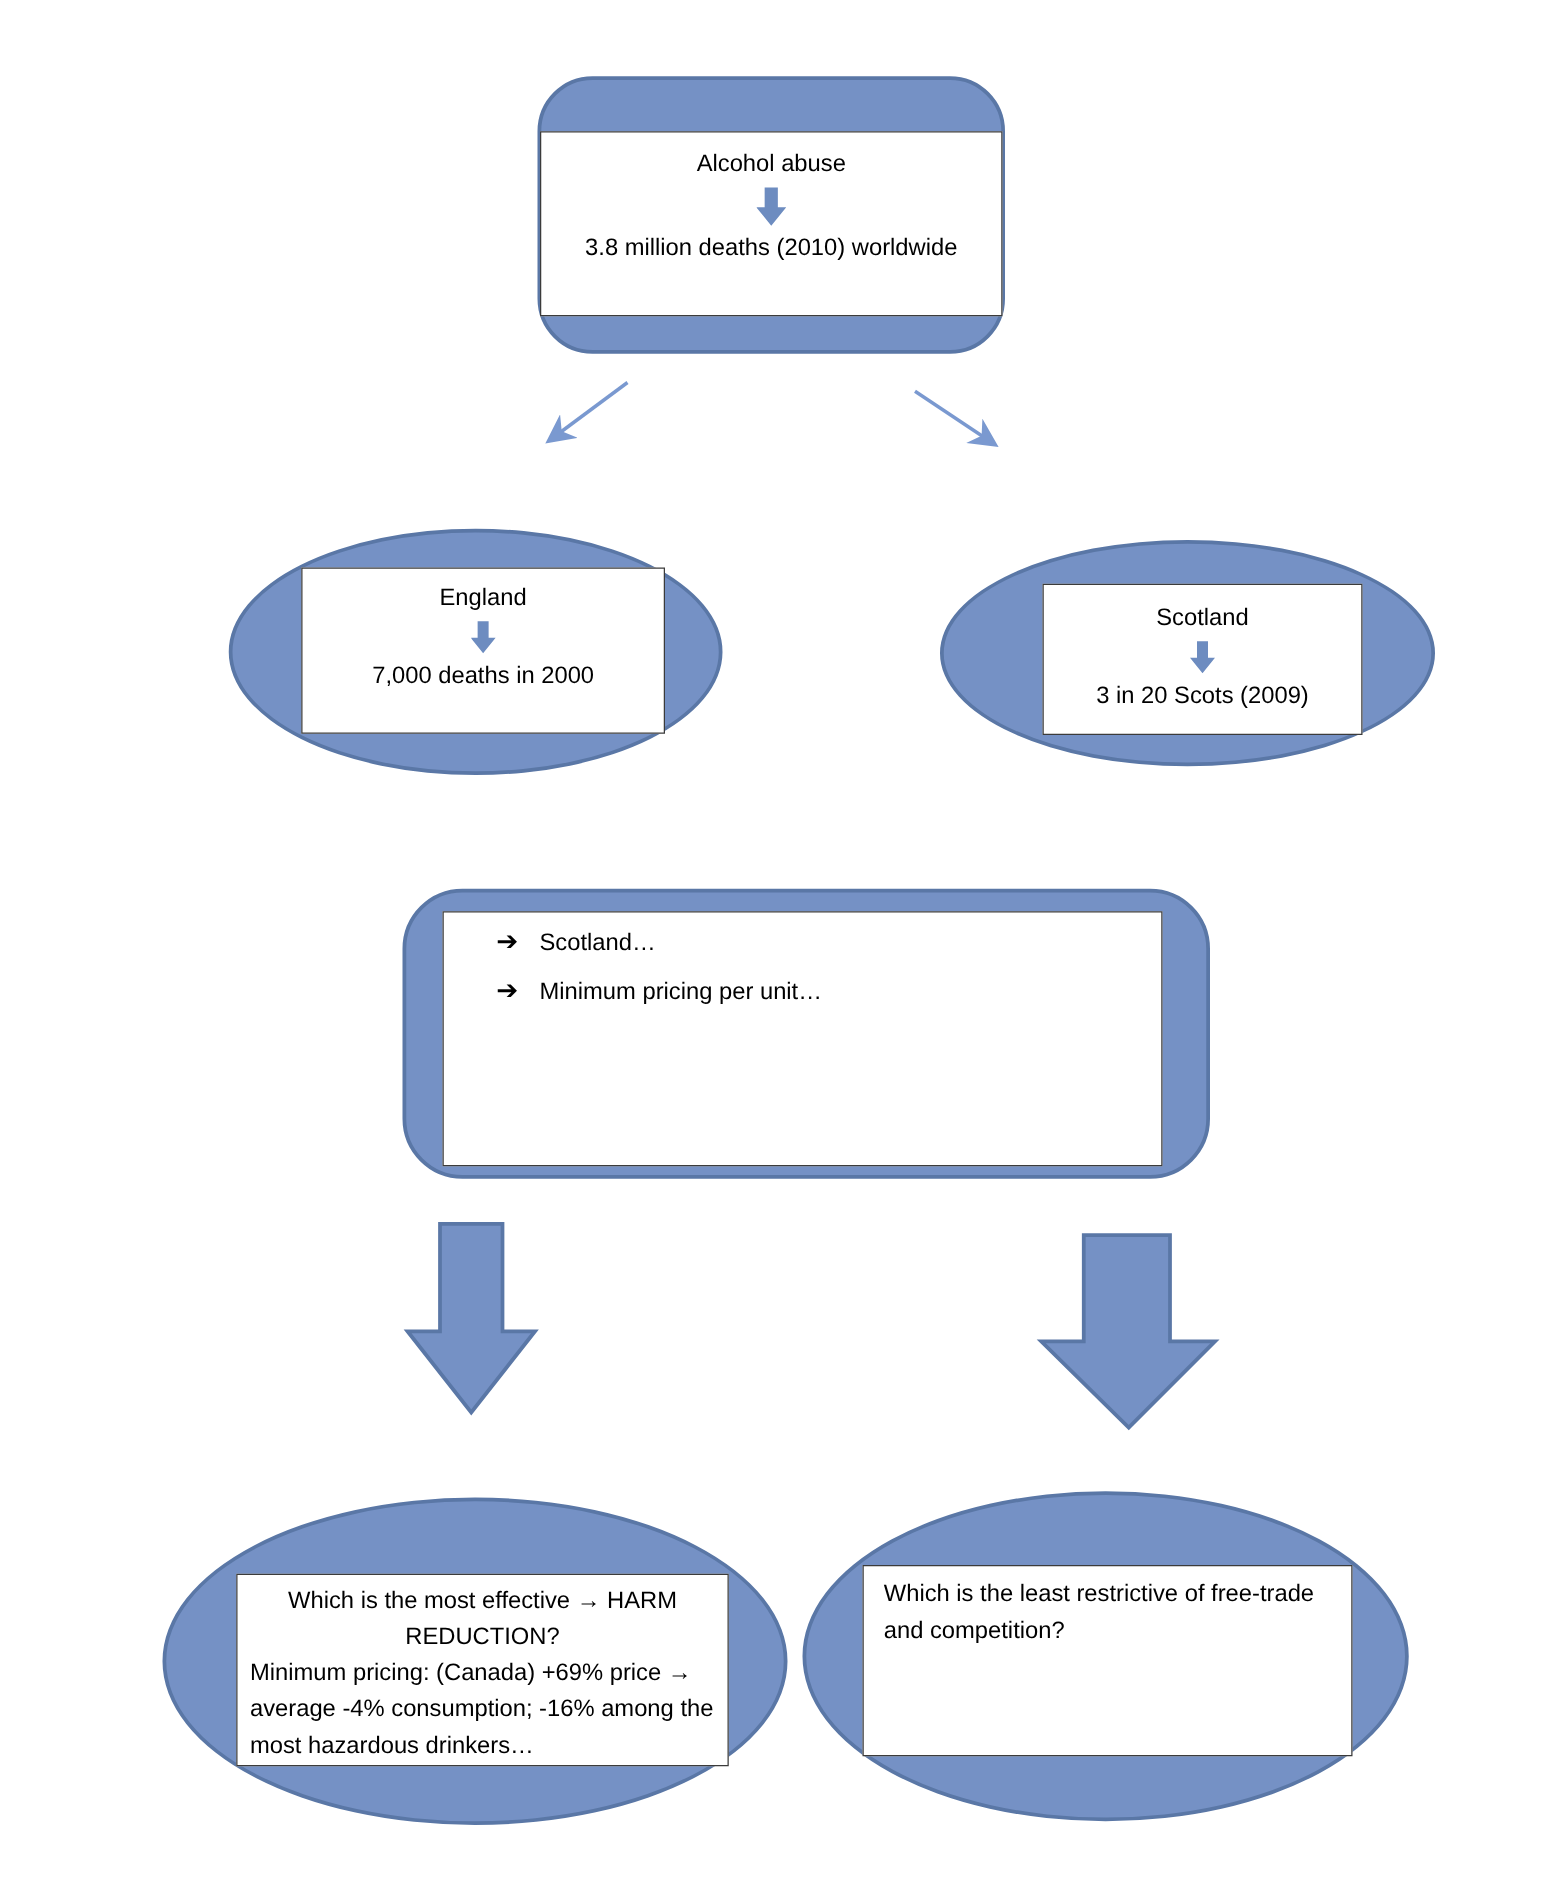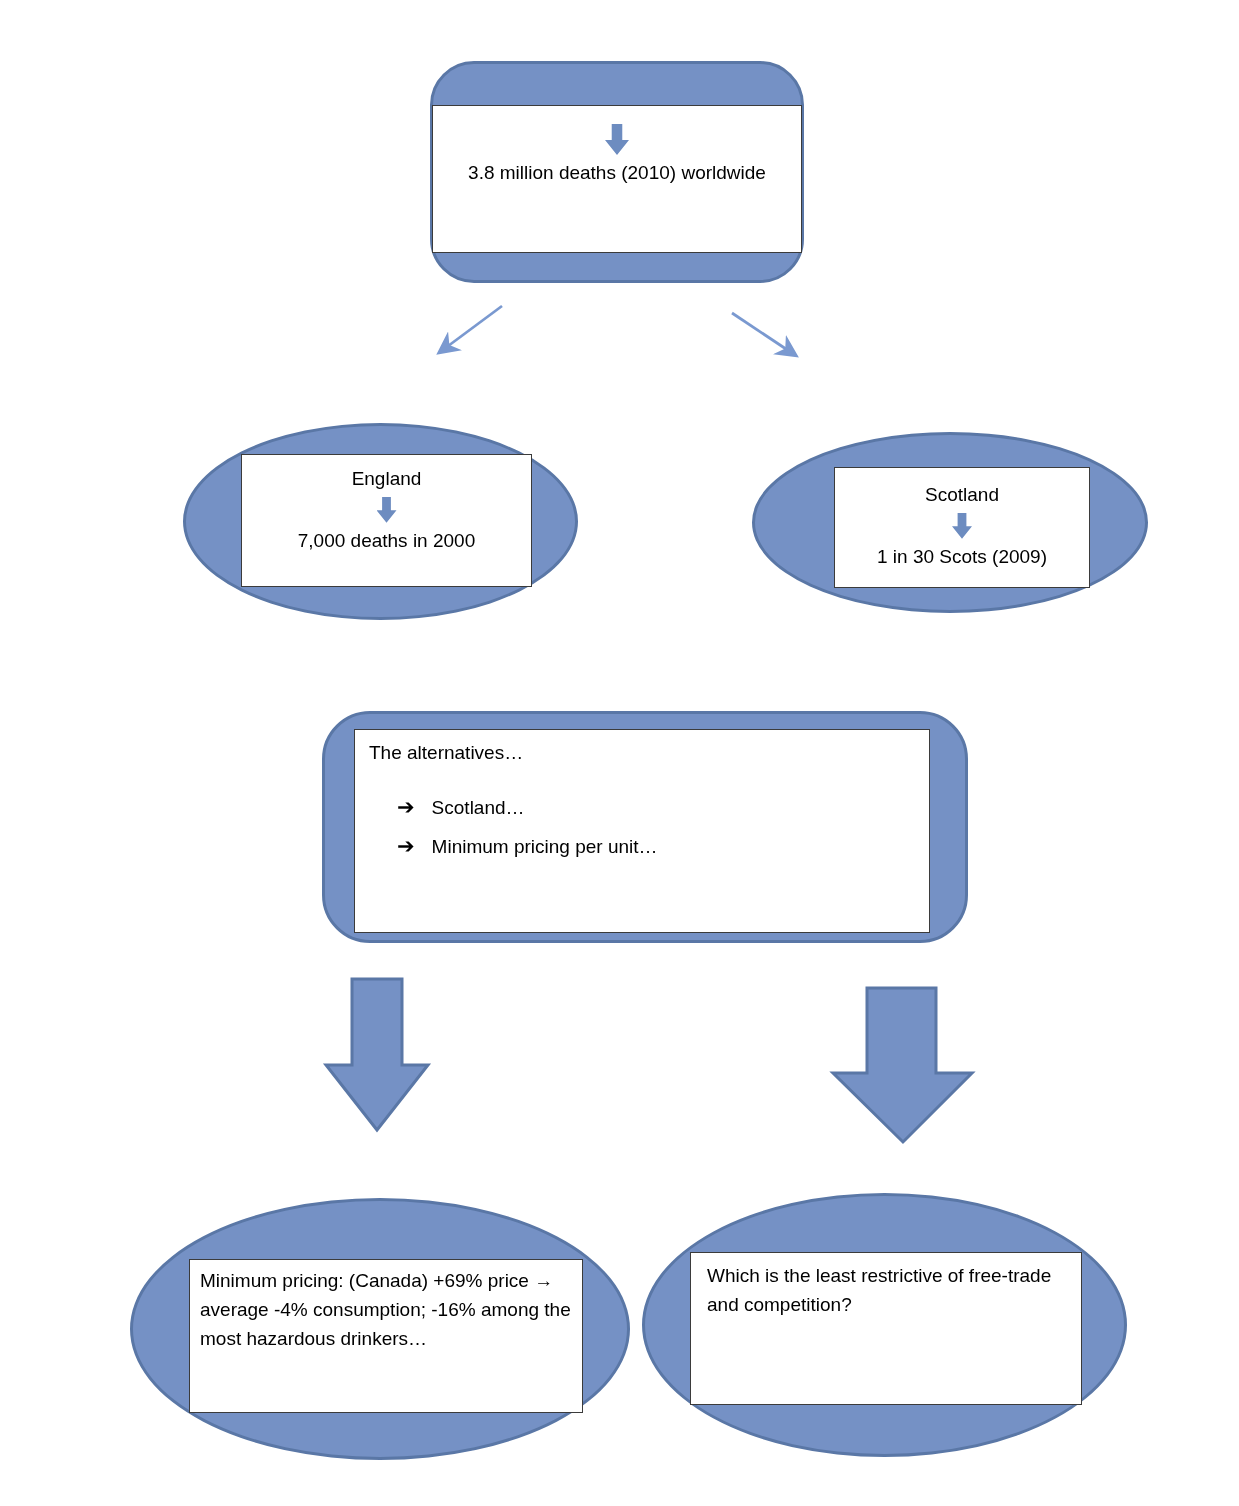--- a/index.html
+++ b/index.html
@@ -85,20 +85,21 @@
   .trade-ellipse { left: 642px; top: 1193px; width: 485px; height: 264px; }
   .trade-ellipse .whitebox { left: 45px; top: 56px; width: 392px; height: 153px; padding: 8px 16px; }
 </style>
 </head>
 <body>
 
 <div class="canvas">
 
   <div class="roundbox top-box">
     <div class="whitebox node-text">
+      <p class="t-center">Alcohol abuse</p>
       <span class="mini-arrow lg"></span>
       <p class="t-center">3.8 million deaths (2010) worldwide</p>
     </div>
   </div>
 
   <svg class="connectors" width="1239" height="1506" viewBox="0 0 1239 1506">
     <defs>
       <marker id="ah" viewBox="0 0 10 10" refX="8" refY="5" markerWidth="8.5" markerHeight="8.5" orient="auto">
         <path d="M0,0 L10,5 L0,10 L3,5 Z" fill="var(--connector, #7a99d0)"></path>
       </marker>
@@ -112,47 +113,47 @@
       <p class="t-center">England</p>
       <span class="mini-arrow sm"></span>
       <p class="t-center">7,000 deaths in 2000</p>
     </div>
   </div>
 
   <div class="ellipse scotland-ellipse">
     <div class="whitebox node-text">
       <p class="t-center">Scotland</p>
       <span class="mini-arrow sm"></span>
-      <p class="t-center">1 in 30 Scots (2009)</p>
+      <p class="t-center">3 in 20 Scots (2009)</p>
     </div>
   </div>
 
   <div class="roundbox alt-box">
     <div class="whitebox node-text">
-      <p class="alt-title">The alternatives…</p>
       <div class="bullet-row">
         <span class="bullet-glyph">➔</span>
         <span>Scotland…</span>
       </div>
       <div class="bullet-row">
         <span class="bullet-glyph">➔</span>
         <span>Minimum pricing per unit…</span>
       </div>
     </div>
   </div>
 
   <svg class="block-arrow left" width="108" height="156" viewBox="0 0 108 156">
     <polygon points="29,2 79,2 79,88 105,88 54,153 3,88 29,88"></polygon>
   </svg>
   <svg class="block-arrow right" width="145" height="159" viewBox="0 0 145 159">
     <polygon points="37,2 106,2 106,87 142,87 73,156 3,87 37,87"></polygon>
   </svg>
 
   <div class="ellipse harm-ellipse">
     <div class="whitebox node-text">
+      <p class="t-center">Which is the most effective → HARM REDUCTION?</p>
       <p>Minimum pricing: (Canada) +69% price → average -4% consumption; -16% among the most hazardous drinkers…</p>
     </div>
   </div>
 
   <div class="ellipse trade-ellipse">
     <div class="whitebox node-text">
       <p>Which is the least restrictive of free-trade and competition?</p>
     </div>
   </div>
 

